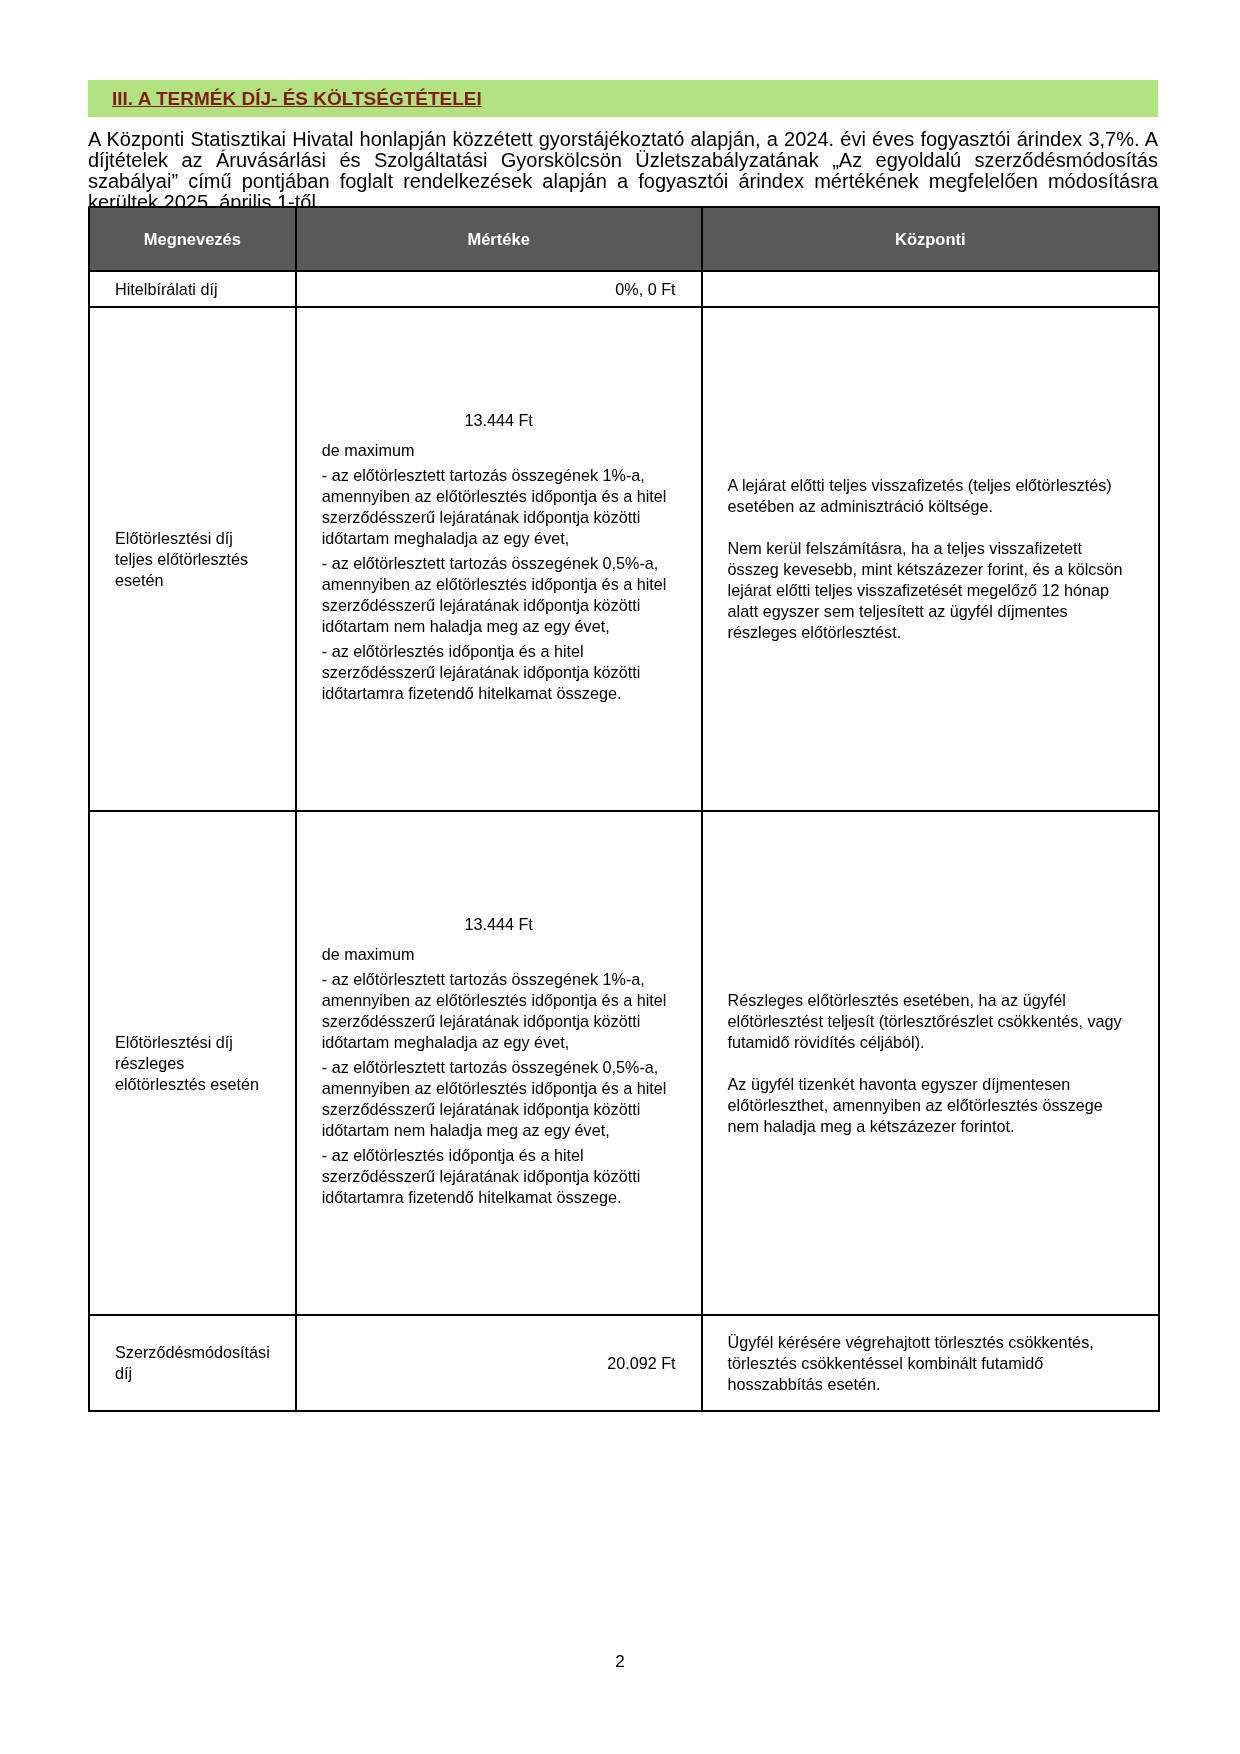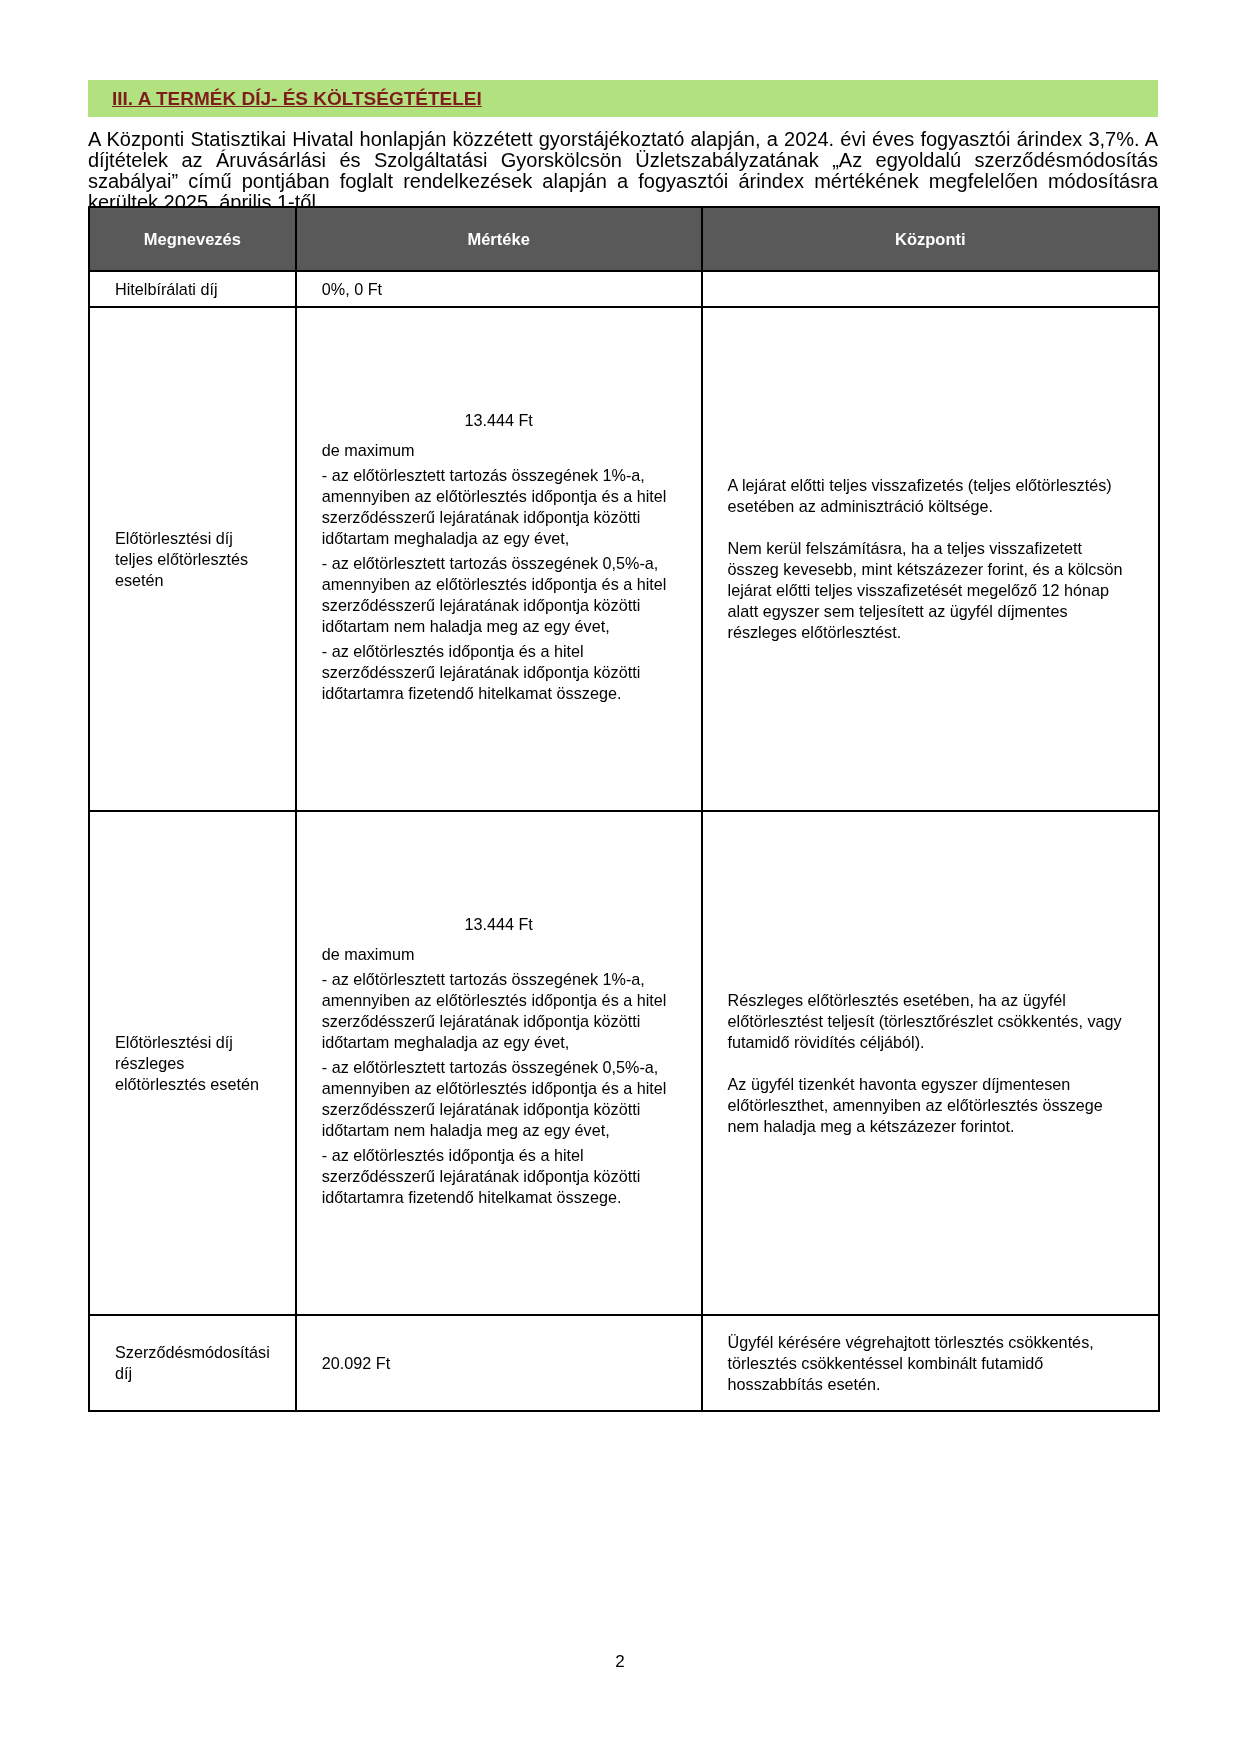--- a/index.html
+++ b/index.html
@@ -24,21 +24,21 @@
   table.fees th, table.fees td { border: 2px solid #000; }
   table.fees th {
     background: #595959; color: #fff; font-weight: bold; height: 46px;
     font-size: 16.5px; padding: 8px; text-align: center;
   }
   table.fees td { vertical-align: middle; padding: 4px 25px; line-height: 21px; }
   col.c1 { width: 195px; } col.c2 { width: 412px; } col.c3 { width: 465px; }
   .row-hitel td { height: 26px; padding: 2px 7px; }
   .row-teljes td, .row-reszleges td { height: 494px; }
   .row-modositas td { height: 86px; }
-  .center { text-align: left; }
+  .center { text-align: right; }
   .amount { text-align: center; margin-bottom: 9px; }
   .demax { margin-bottom: 4px; }
   .bullet { margin-bottom: 4px; }
   .para + .para { margin-top: 21px; }
   .page-number {
     position: absolute; left: 0; width: 1240px; top: 1652px;
     text-align: center; font-size: 17px;
   }
 </style>
 </head>

